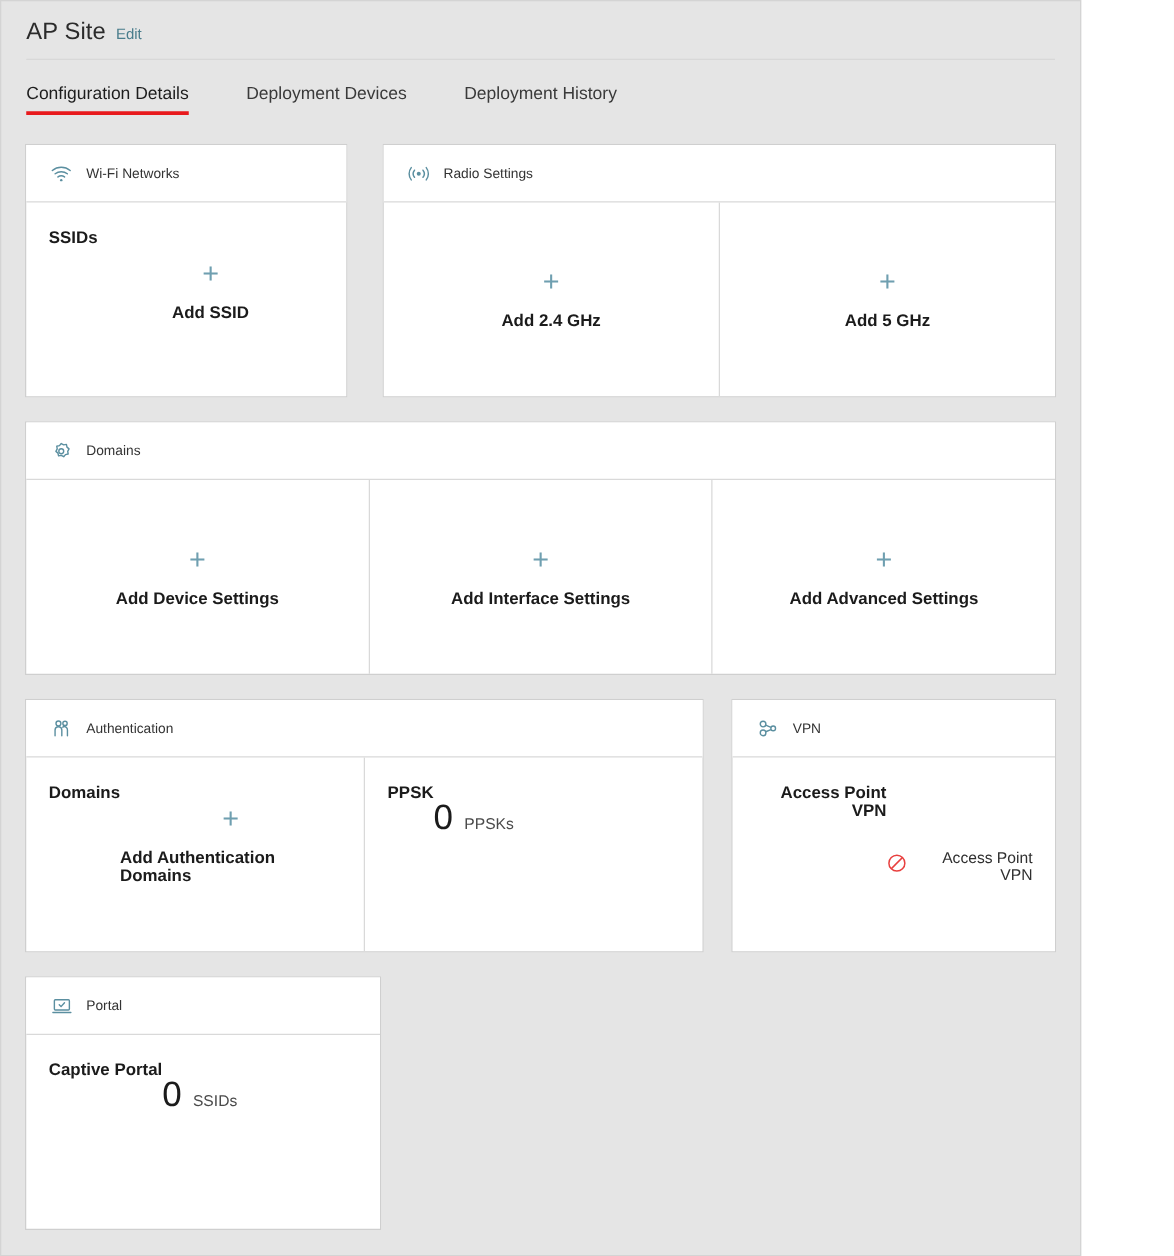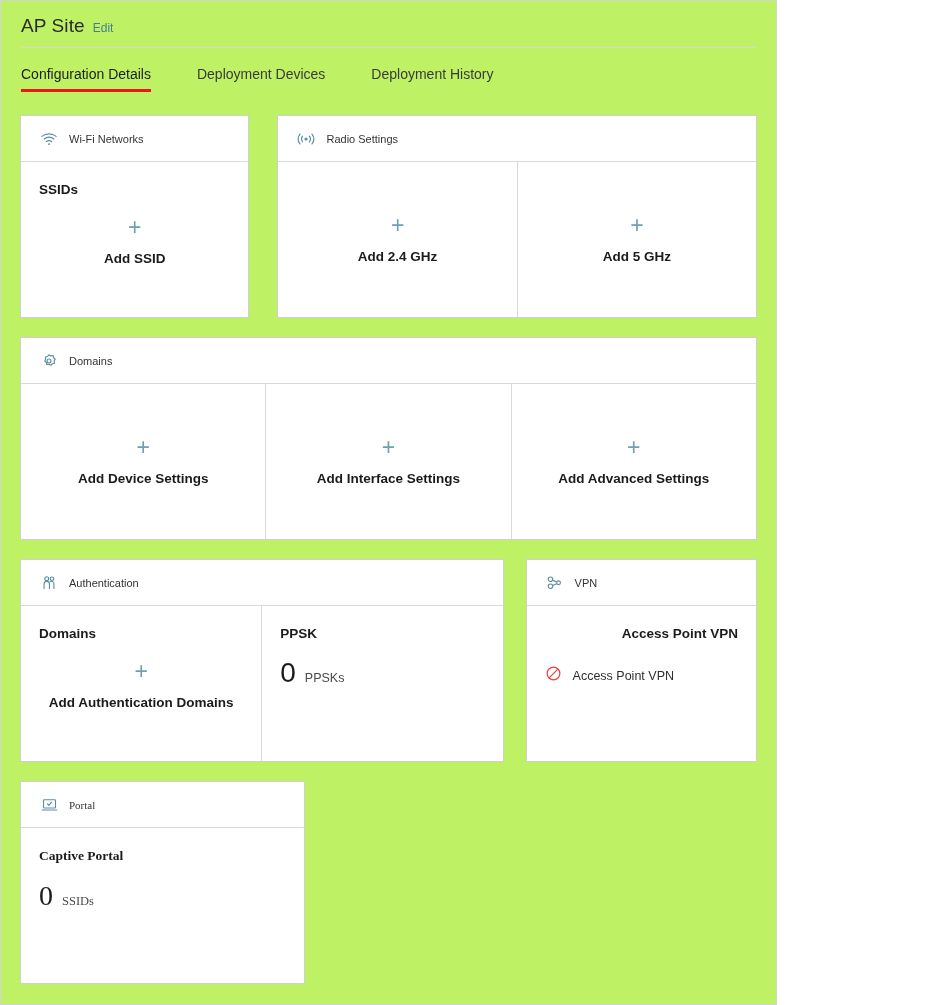--- a/index.html
+++ b/index.html
@@ -7,25 +7,25 @@
     padding: 0;
     background: #ffffff;
   }
   body {
     font-family: "Liberation Sans", sans-serif;
     color: #222222;
     -webkit-font-smoothing: antialiased;
   }
   .page {
     position: relative;
-    width: 777px;
+    width: 865px;
     height: 1005px;
     box-sizing: border-box;
     border: 1px solid #d4d4d4;
-    background: #bef264;
+    background: #e5e5e5;
     overflow: hidden;
   }
 
   
   .header {
     padding: 14px 20px 0 20px;
     display: flex;
     align-items: baseline;
     gap: 8px;
   }
@@ -108,21 +108,21 @@
   .card-body {
     display: flex;
     align-items: stretch;
   }
   .panel {
     flex: 1;
     box-sizing: border-box;
     padding: 20px 18px 22px 18px;
     min-height: 155px;
     display: flex;
-    flex-direction: column;
+    flex-direction: row;
   }
   .panel + .panel { border-left: 1px solid #d9d9d9; }
   .panel-title {
     font-size: 13.5px;
     font-weight: bold;
     color: #1b1b1b;
     margin-bottom: 4px;
   }
   .add-zone {
     flex: 1;
@@ -171,21 +171,21 @@
   }
   .status-line .ban { flex: none; }
   .status-text { font-size: 12.5px; color: #2f2f2f; }
 
   
   .w-wifi   { width: 283px; }
   .w-radio  { width: 592px; margin-left: 28px; }
   .w-full   { width: 903px; }
   .w-auth   { width: 596px; }
   .w-vpn    { width: 285px; margin-left: 22px; text-align: right; }
-  .w-portal { width: 285px; font-family: Liberation Serif, serif; }
+  .w-portal { width: 285px; }
 </style>
 </head>
 <body>
 
 <div class="page">
 
   <div class="header">
     <span class="page-title">AP Site</span>
     <span class="edit-link">Edit</span>
   </div>

